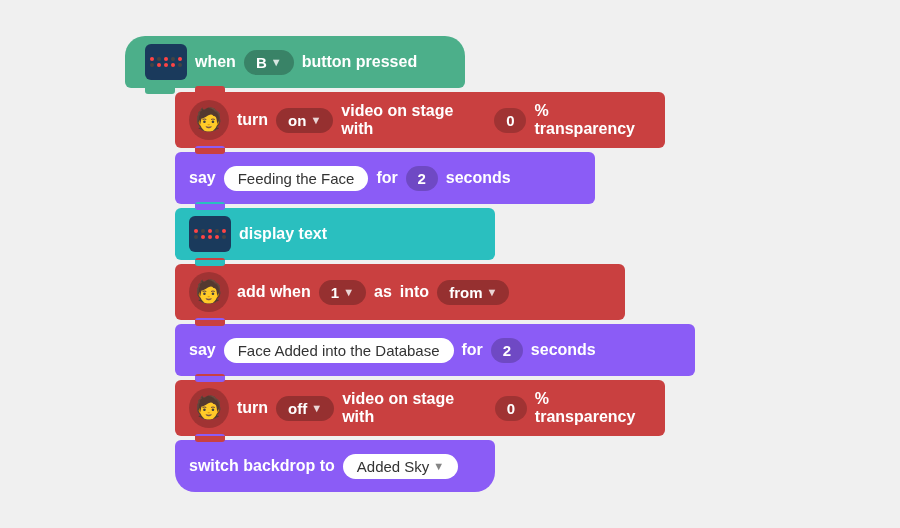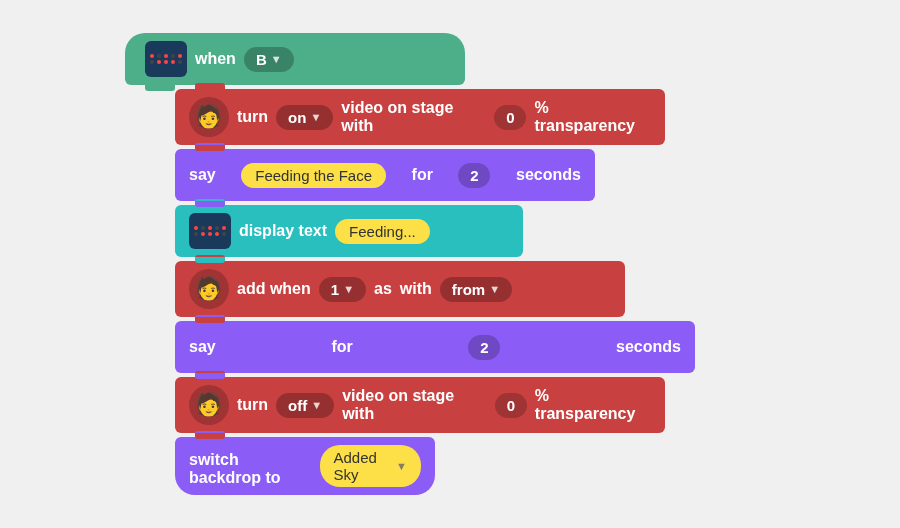--- a/index.html
+++ b/index.html
@@ -59,21 +59,21 @@
       z-index: 1;
     }
 
     .block-hat {
       background: #4CAF8A;
       border-radius: 20px 20px 6px 6px;
     }
     .block-hat::before { display: none; }
 
     .block-red { background: #C94040; }
-    .block-purple { background: #8B5CF6; justify-content: space-between; }
+    .block-purple { background: #8B5CF6; }
     .block-teal { background: #2ABFBF; }
     .block-bottom {
       background: #8B5CF6;
       border-radius: 6px 6px 20px 20px;
     }
     .block-bottom::after { display: none; }
 
     .icon-circle {
       width: 40px;
       height: 40px;
@@ -81,21 +81,21 @@
       background: rgba(0,0,0,0.2);
       display: flex;
       align-items: center;
       justify-content: center;
       flex-shrink: 0;
       font-size: 20px;
       overflow: hidden;
     }
 
     .pill-white {
-      background: #fde047;
+      background: #ffffff;
       color: #333;
       border-radius: 20px;
       padding: 4px 14px;
       font-size: 15px;
       font-weight: 500;
       display: flex;
       align-items: center;
       gap: 4px;
     }
 
@@ -163,20 +163,21 @@
         <div style="width:4px;height:4px;border-radius:50%;background:#ff4444;"></div>
         <div style="width:4px;height:4px;border-radius:50%;background:#ff4444;"></div>
         <div style="width:4px;height:4px;border-radius:50%;background:#444;"></div>
       </div>
     </div>
     <span class="block-text">when</span>
     <div class="pill-dark">
       <span>B</span>
       <span class="dropdown-arrow">▼</span>
     </div>
+    <span class="block-text">button pressed</span>
   </div>
 
   <div class="block block-red" style="width:490px; margin-left:50px;">
     <div class="icon-circle" style="background:rgba(0,0,0,0.2);">
       <span style="font-size:22px;">🧑</span>
     </div>
     <span class="block-text">turn</span>
     <div class="pill-dark">
       <span>on</span>
       <span class="dropdown-arrow">▼</span>
@@ -189,81 +190,81 @@
   <div class="block block-purple" style="width:420px; margin-left:50px;">
     <span class="block-text">say</span>
     <div class="pill-white">
       <span>Feeding the Face</span>
     </div>
     <span class="block-text">for</span>
     <div class="pill-number">2</div>
     <span class="block-text">seconds</span>
   </div>
 
-  <div class="block block-teal" style="width:348px; margin-left:50px;">
+  <div class="block block-teal" style="width:320px; margin-left:50px;">
 
     <div style="background:#1a3a5c; border-radius:6px; padding:3px; width:42px; height:36px; display:flex; align-items:center; justify-content:center;">
       <div style="display:grid; grid-template-columns:repeat(5,5px); gap:2px;">
         <div style="width:4px;height:4px;border-radius:50%;background:#ff4444;"></div>
         <div style="width:4px;height:4px;border-radius:50%;background:#444;"></div>
         <div style="width:4px;height:4px;border-radius:50%;background:#ff4444;"></div>
         <div style="width:4px;height:4px;border-radius:50%;background:#444;"></div>
         <div style="width:4px;height:4px;border-radius:50%;background:#ff4444;"></div>
         <div style="width:4px;height:4px;border-radius:50%;background:#444;"></div>
         <div style="width:4px;height:4px;border-radius:50%;background:#ff4444;"></div>
         <div style="width:4px;height:4px;border-radius:50%;background:#ff4444;"></div>
         <div style="width:4px;height:4px;border-radius:50%;background:#ff4444;"></div>
         <div style="width:4px;height:4px;border-radius:50%;background:#444;"></div>
       </div>
     </div>
     <span class="block-text">display text</span>
-    <div class="pill-white">
-      <span>Feeding...</span>
-    </div>
   </div>
 
   <div class="block block-red" style="width:450px; margin-left:50px;">
     <div class="icon-circle">
       <span style="font-size:22px;">🧑</span>
     </div>
     <span class="block-text">add when</span>
     <div class="pill-dark">
       <span>1</span>
       <span class="dropdown-arrow">▼</span>
     </div>
     <span class="block-text">as</span>
-    <span class="block-text">with</span>
+    <span class="block-text">into</span>
     <div class="pill-dark">
       <span>from</span>
       <span class="dropdown-arrow">▼</span>
     </div>
   </div>
 
   <div class="block block-purple" style="width:520px; margin-left:50px;">
     <span class="block-text">say</span>
+    <div class="pill-white">
+      <span>Face Added into the Database</span>
+    </div>
     <span class="block-text">for</span>
     <div class="pill-number">2</div>
     <span class="block-text">seconds</span>
   </div>
 
   <div class="block block-red" style="width:490px; margin-left:50px;">
     <div class="icon-circle">
       <span style="font-size:22px;">🧑</span>
     </div>
     <span class="block-text">turn</span>
     <div class="pill-dark">
       <span>off</span>
       <span class="dropdown-arrow">▼</span>
     </div>
     <span class="block-text">video on stage with</span>
     <div class="pill-number">0</div>
     <span class="block-text">% transparency</span>
   </div>
 
-  <div class="block block-bottom" style="width:260px; margin-left:50px; border-radius: 6px 6px 20px 20px; align-items: flex-end;">
+  <div class="block block-bottom" style="width:320px; margin-left:50px; border-radius: 6px 6px 20px 20px;">
     <span class="block-text">switch backdrop to</span>
     <div class="pill-white">
       <span>Added Sky</span>
       <span class="dropdown-arrow" style="color:#666;">▼</span>
     </div>
   </div>
 
 </div>
 
 </body></html>

